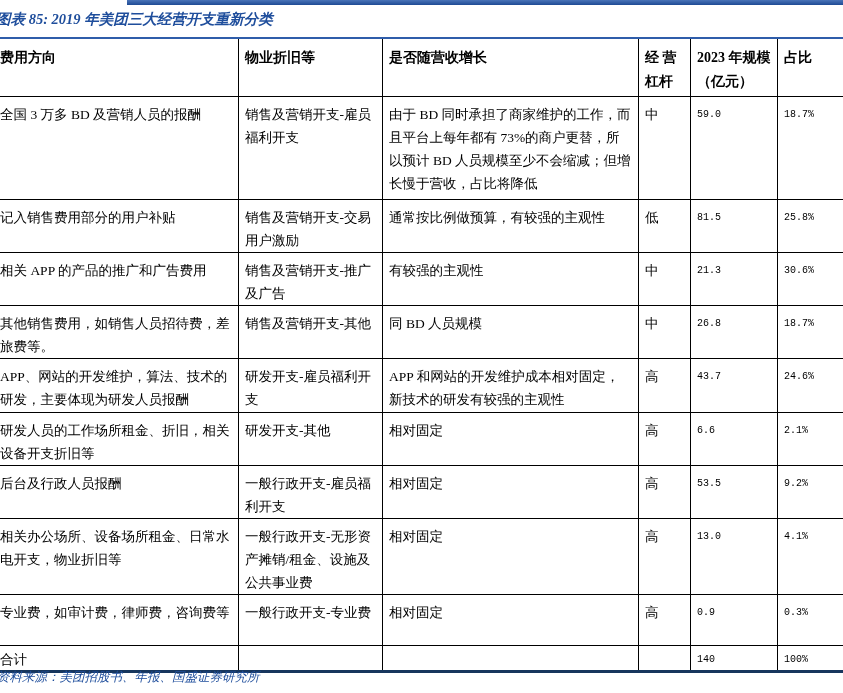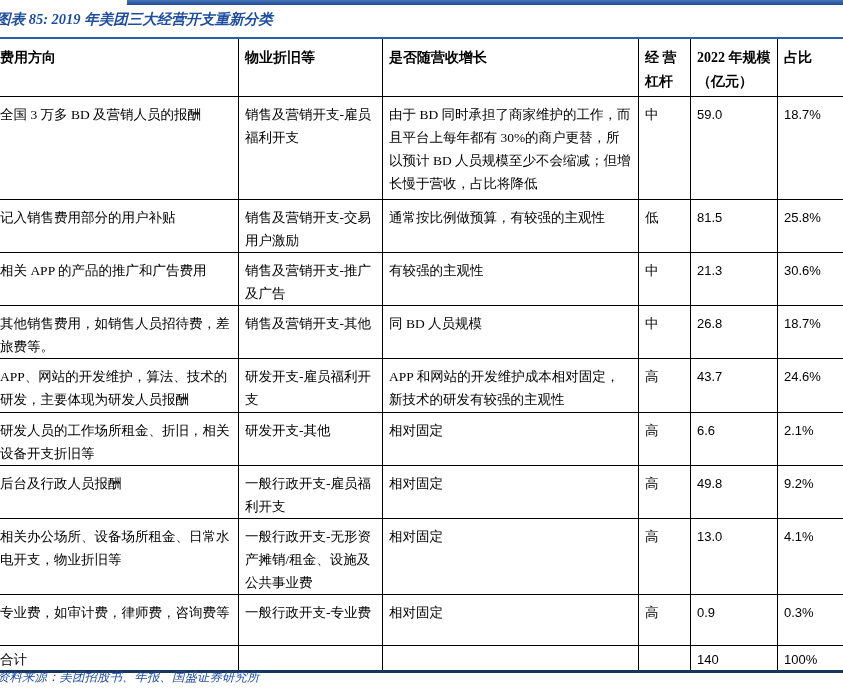--- a/index.html
+++ b/index.html
@@ -59,22 +59,22 @@
     padding: 7px 6px 0 6px;
     color: #000000;
   }
   .expense-table td {
     font-size: 13.5px;
     line-height: 23px;
     padding: 6px 6px 0 6px;
     color: #000000;
   }
   .expense-table td.c4, .expense-table td.c5 {
-    font-family: Liberation Sans, sans-serif;
-    font-size: 13px;
+    font-family: Liberation Mono, monospace;
+    font-size: 10px;
   }
   .expense-table tr.total-row td {
     line-height: 19px;
     padding-top: 4px;
   }
   .source-note {
     position: absolute;
     top: 669px;
     left: -3px;
     color: #1f4e9c;
@@ -100,29 +100,29 @@
       <col style="width:52px">
       <col style="width:87px">
       <col style="width:66px">
     </colgroup>
     <thead>
       <tr style="height:58px">
         <th>费用方向</th>
         <th>物业折旧等</th>
         <th>是否随营收增长</th>
         <th>经 营杠杆</th>
-        <th>2022 年规模（亿元）</th>
+        <th>2023 年规模（亿元）</th>
         <th>占比</th>
       </tr>
     </thead>
     <tbody>
         <tr style="height: 103px;">
           <td class="c0">全国 3 万多 BD 及营销人员的报酬</td>
           <td class="c1">销售及营销开支-雇员福利开支</td>
-          <td class="c2">由于 BD 同时承担了商家维护的工作，而且平台上每年都有 30%的商户更替，所以预计 BD 人员规模至少不会缩减；但增长慢于营收，占比将降低</td>
+          <td class="c2">由于 BD 同时承担了商家维护的工作，而且平台上每年都有 73%的商户更替，所以预计 BD 人员规模至少不会缩减；但增长慢于营收，占比将降低</td>
           <td class="c3">中</td>
           <td class="c4">59.0</td>
           <td class="c5">18.7%</td>
         </tr>
         <tr style="height: 52px;">
           <td class="c0">记入销售费用部分的用户补贴</td>
           <td class="c1">销售及营销开支-交易用户激励</td>
           <td class="c2">通常按比例做预算，有较强的主观性</td>
           <td class="c3">低</td>
           <td class="c4">81.5</td>
@@ -158,21 +158,21 @@
           <td class="c2">相对固定</td>
           <td class="c3">高</td>
           <td class="c4">6.6</td>
           <td class="c5">2.1%</td>
         </tr>
         <tr style="height: 53px;">
           <td class="c0">后台及行政人员报酬</td>
           <td class="c1">一般行政开支-雇员福利开支</td>
           <td class="c2">相对固定</td>
           <td class="c3">高</td>
-          <td class="c4">49.8</td>
+          <td class="c4">53.5</td>
           <td class="c5">9.2%</td>
         </tr>
         <tr style="height: 74px;">
           <td class="c0">相关办公场所、设备场所租金、日常水电开支，物业折旧等</td>
           <td class="c1">一般行政开支-无形资产摊销/租金、设施及公共事业费</td>
           <td class="c2">相对固定</td>
           <td class="c3">高</td>
           <td class="c4">13.0</td>
           <td class="c5">4.1%</td>
         </tr>

